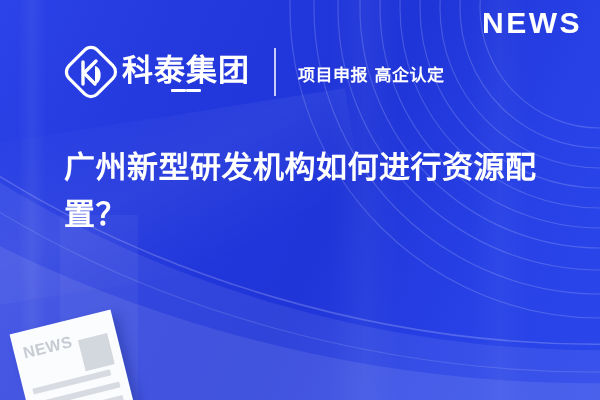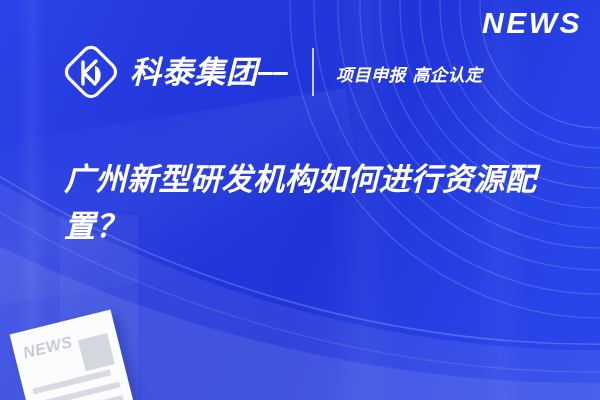--- a/index.html
+++ b/index.html
@@ -8,21 +8,20 @@
     padding: 0;
     background: #ffffff;
   }
   #banner {
     position: relative;
     width: 600px;
     height: 400px;
     overflow: hidden;
     font-family: "Liberation Sans", "DejaVu Sans", sans-serif;
     background: linear-gradient(115deg, #2b43e8 0%, #2338dd 28%, #2035d8 55%, #2741e6 78%, #2a46ea 100%);
-    font-style: italic;
     -webkit-font-smoothing: antialiased;
   }
 
   
   .bg-layer {
     position: absolute;
     inset: 0;
     pointer-events: none;
   }
   
@@ -118,22 +117,22 @@
     display: flex;
     align-items: center;
   }
   .logo-mark {
     width: 62px;
     height: 62px;
     flex: 0 0 62px;
   }
   .logo-mark svg { display: block; }
   .logo-words {
-    margin-left: 8px;
-    display: flex;
+    display: flex;
+    flex-direction: column;
     align-items: center;
     justify-content: space-between;
   }
   .logo-cn {
     color: #ffffff;
     font-size: 31px;
     line-height: 34px;
     font-weight: bold;
     letter-spacing: 1px;
     font-family: "DejaVu Sans", "Liberation Sans", sans-serif;
@@ -190,21 +189,21 @@
     font-weight: bold;
     letter-spacing: 0.5px;
     font-family: "DejaVu Serif", "Liberation Serif", serif;
     white-space: nowrap;
   }
 
   
   .headline {
     position: absolute;
     left: 64px;
-    top: 156px;
+    top: 144px;
     width: 500px;
     color: #ffffff;
     font-size: 31px;
     line-height: 47px;
     font-weight: bold;
     letter-spacing: 0.5px;
     font-family: "DejaVu Sans", "Liberation Sans", sans-serif;
   }
 
   

